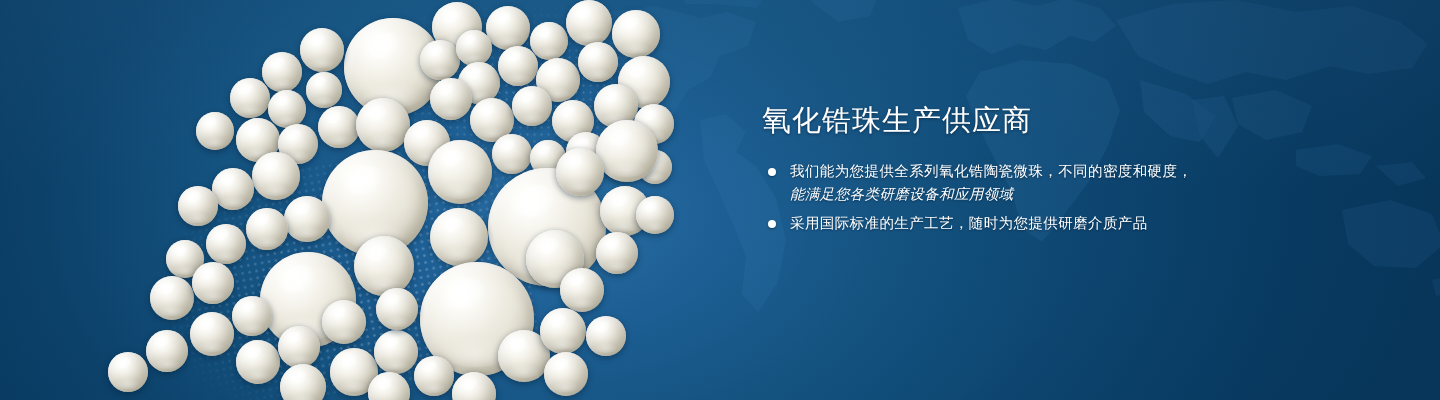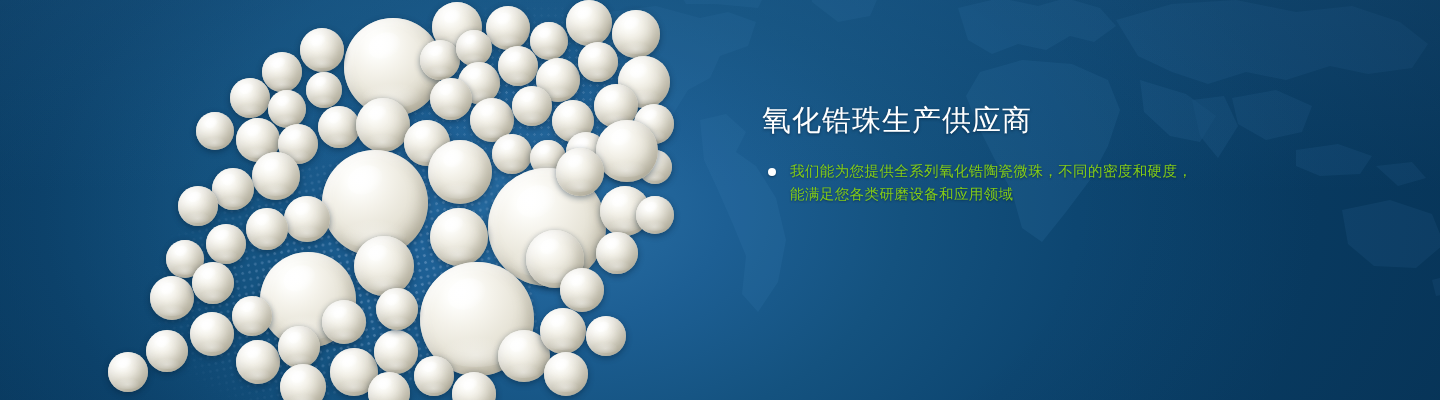--- a/index.html
+++ b/index.html
@@ -116,36 +116,36 @@
     text-shadow:0 1px 3px rgba(2,22,42,.55);
     white-space:nowrap;
   }
   .bullets{
     margin-top:20px;
     list-style:none;
   }
   .bullet{
     position:relative;
     padding-left:28px;
-    color:#84cc16;
+    color:#ffffff;
     font-size:14.5px;
     line-height:23px;
     letter-spacing:.4px;
     margin-bottom:6px;
     text-shadow:0 1px 2px rgba(2,22,42,.5);
   }
   .bullet .dot{
     position:absolute;
     left:6px; top:8px;
     width:8px; height:8px;
     border-radius:50%;
     background:#ffffff;
     box-shadow:0 1px 2px rgba(2,22,42,.5);
   }
-  .bullet .line2{ display:block; }
+  .bullet .line2{ display:block;font-style:italic; }
 </style>
 </head>
 <body>
 
 <div class="banner">
 
   <div class="bg-base"></div>
 
   <div class="worldmap">
     <svg viewBox="0 0 900 430" xmlns="http://www.w3.org/2000/svg" aria-hidden="true">
@@ -274,17 +274,21 @@
 
     <ul class="bullets">
 
       <li class="bullet">
         <span class="dot"></span>
         <span>我们能为您提供全系列氧化锆陶瓷微珠，不同的密度和硬度，</span>
         <span class="line2">能满足您各类研磨设备和应用领域</span>
       </li>
 
 
+      <li class="bullet">
+        <span class="dot"></span>
+        <span>采用国际标准的生产工艺，随时为您提供研磨介质产品</span>
+      </li>
 
     </ul>
   </div>
 
 </div>
 
 </body></html>

